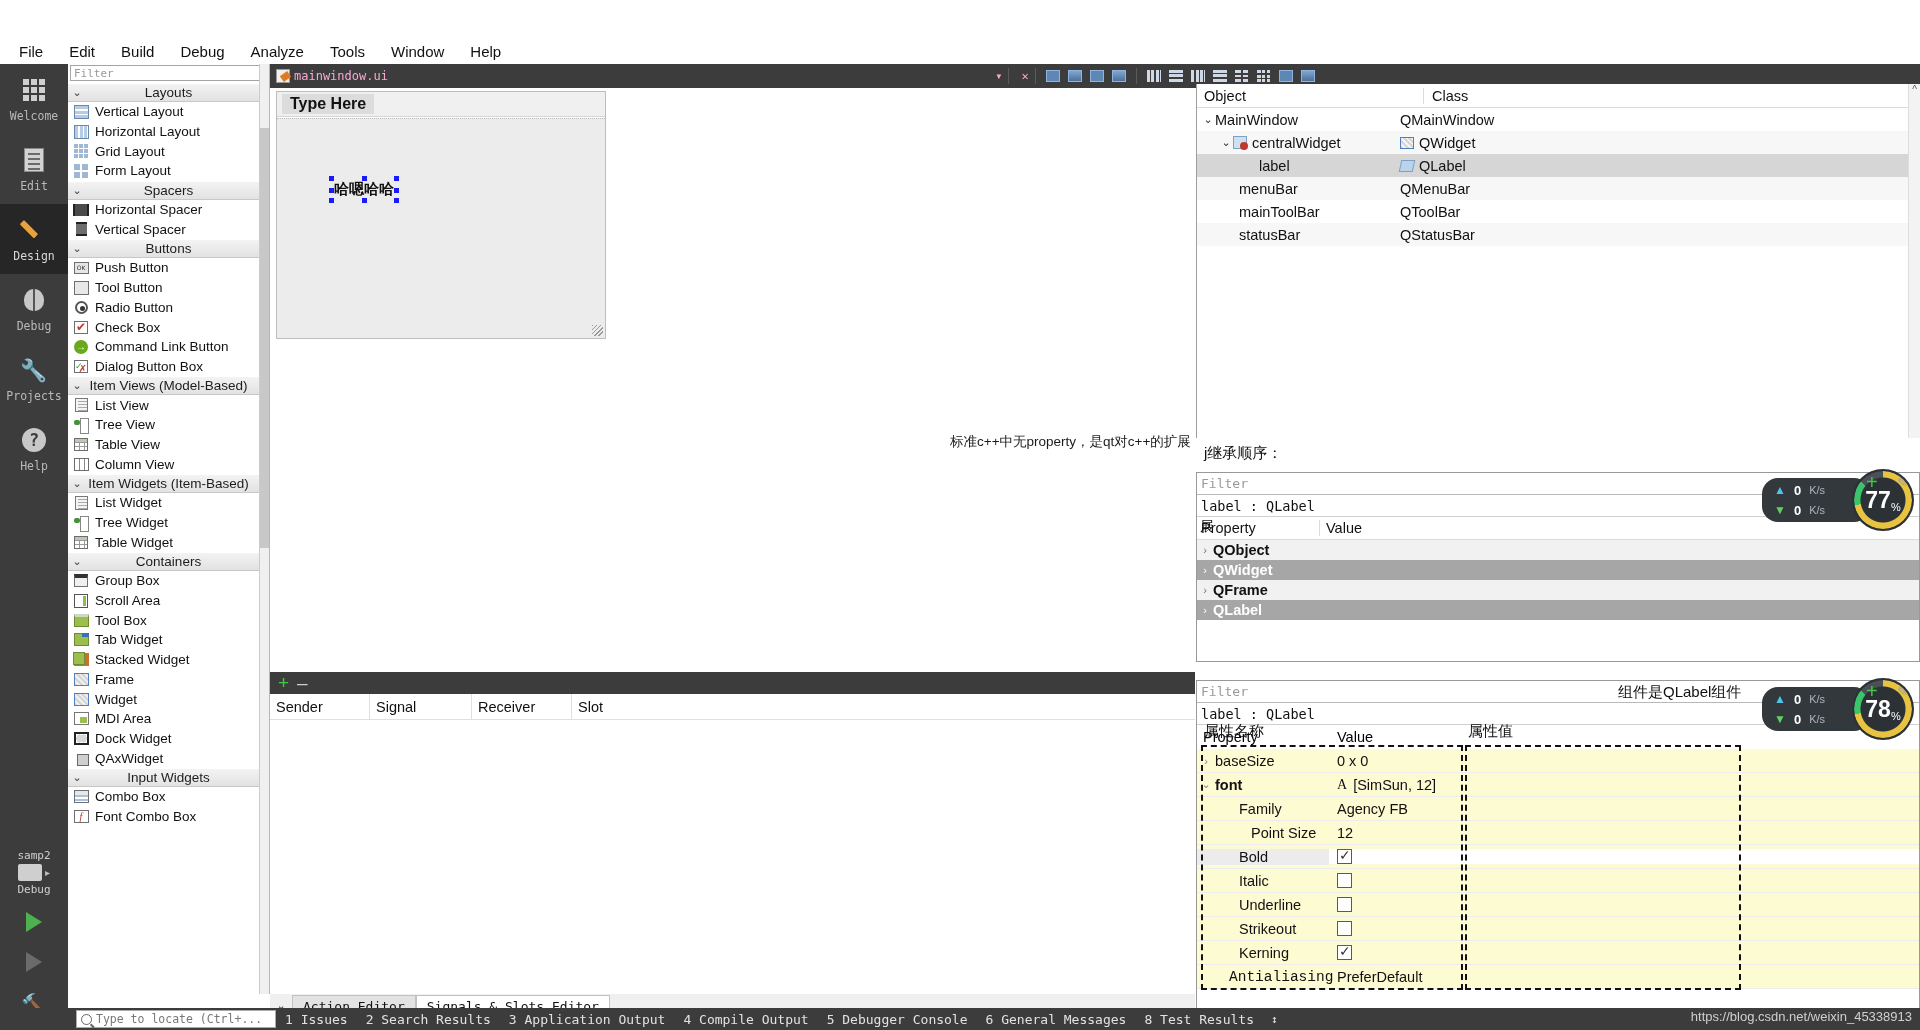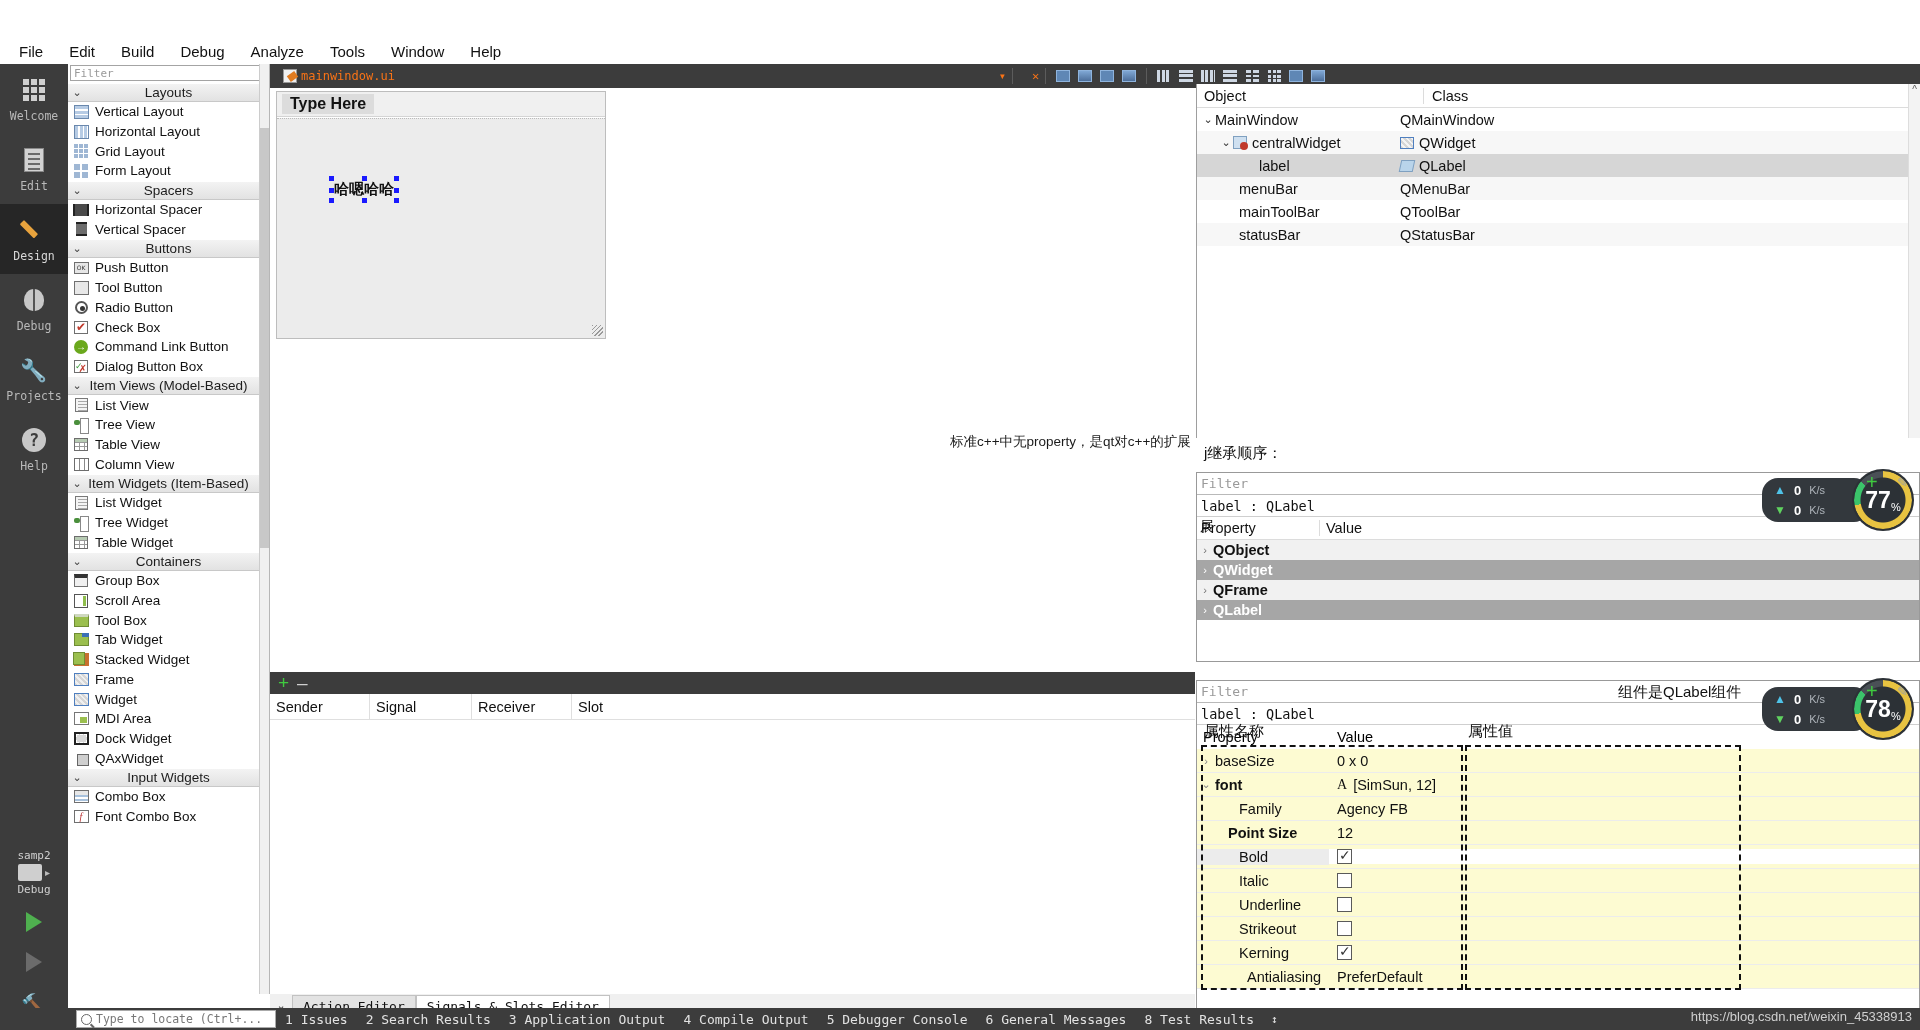--- a/index.html
+++ b/index.html
@@ -159,22 +159,22 @@
      font-family:"Liberation Serif", serif; }
   .wb-scroll { position:absolute; right:0; top:0; width:10px; height:930px;
      background:#f0f0f0; border-left:1px solid #ccc; }
   .wb-thumb { position:absolute; left:0; top:64px; width:10px; height:420px;
      background:#c8c8c8; }
 
   
   .edtoolbar { position:absolute; left:68px; top:64px; width:1852px; height:24px;
     background:#3c3c3c; display:flex; align-items:center; }
   .edtoolbar .spacer-left { width:202px; }
-  .etb-item { display:flex; align-items:center; gap:4px; margin-left:13px;
-    color:#f97316; font-family:"DejaVu Sans Mono", monospace; font-size:12px; }
+  .etb-item { display:flex; align-items:center; gap:4px; margin-left:6px;
+    color:#f9a8d4; font-family:"DejaVu Sans Mono", monospace; font-size:12px; }
   .etb-file-ico { width:14px; height:14px; background:#f0f0f0; border:1px solid #999;
     position:relative; }
   .etb-file-ico::after { content:""; position:absolute; left:4px; top:3px; width:9px;
     height:7px; background:#e07b20; transform:rotate(-35deg); }
   .etb-sep { width:1px; height:16px; background:#5c5c5c; margin:0 6px; }
   .tb-ico { width:20px; height:18px; margin:0 1px; border-radius:2px;
     display:flex; align-items:center; justify-content:center; }
   .sq { width:14px; height:12px; border:1px solid #8fb4dd; background:#5f87b5; }
   .sq2 { width:14px; height:12px; border:1px solid #8fb4dd;
     background:linear-gradient(#7fa7d4,#4d6f9b); }
@@ -895,21 +895,21 @@
             <span class="chev"></span>
             <span class="lbl" style="margin-left: 24px;">Family</span>
           </div>
           <div class="c2">
             <span>Agency FB</span>
           </div>
         </div>
         <div class="pl-row boldrow">
           <div class="c1">
             <span class="chev"></span>
-            <span class="lbl" style="margin-left: 13px; font-weight: bold;">Point Size</span>
+            <span class="lbl" style="margin-left: 36px; font-weight: normal;">Point Size</span>
           </div>
           <div class="c2">
             <span>12</span>
           </div>
         </div>
         <div class="pl-row">
           <div class="c1 cellhi">
             <span class="chev"></span>
             <span class="lbl" style="margin-left: 24px;">Bold</span>
           </div>
@@ -949,21 +949,21 @@
             <span class="chev"></span>
             <span class="lbl" style="margin-left: 24px;">Kerning</span>
           </div>
           <div class="c2">
             <span class="chk on"></span>
           </div>
         </div>
         <div class="pl-row">
           <div class="c1">
             <span class="chev"></span>
-            <span class="lbl" style="margin-left: 32px;">Antialiasing</span>
+            <span class="lbl" style="margin-left: 32px; font-family: Liberation Mono, monospace;">Antialiasing</span>
           </div>
           <div class="c2">
             <span>PreferDefault</span>
           </div>
         </div>
       </div>
     <div class="dashbox" style="left:4px; top:64px; width:262px; height:245px;"></div>
     <div class="dashbox" style="left:268px; top:64px; width:276px; height:245px;"></div>
   </div>
   <div class="zh-note" style="left:1618px; top:683px; font-size:15px;">组件是QLabel组件</div>

